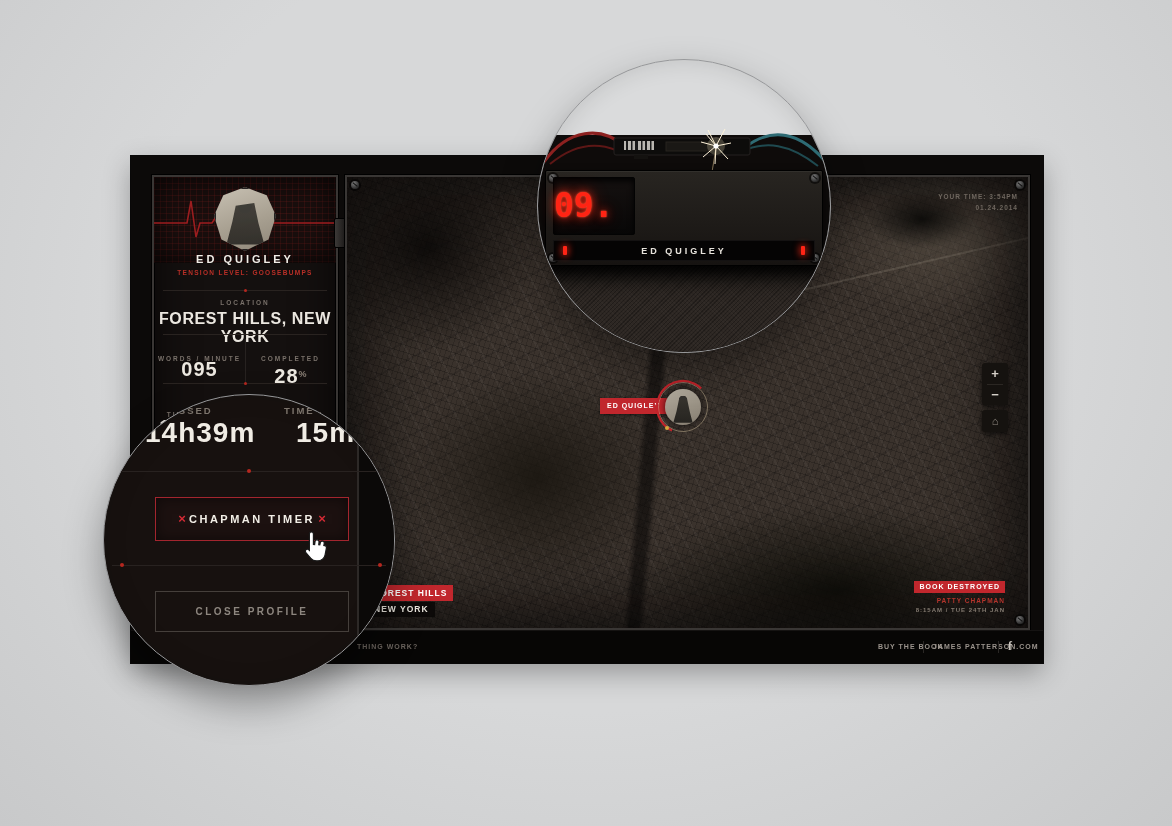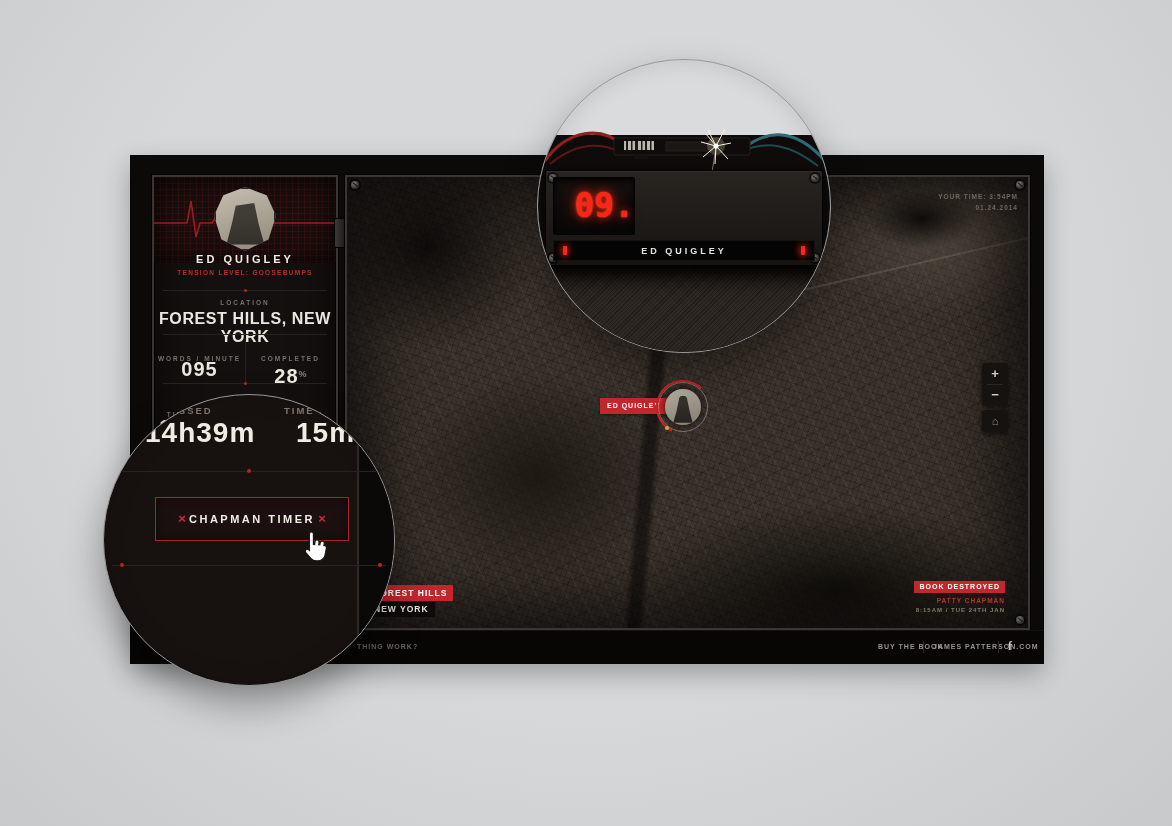--- a/index.html
+++ b/index.html
@@ -128,21 +128,21 @@
   .ct-map  { position:absolute; left:-3px; right:-3px; top:206px; bottom:-3px; background-color:#2d2723;
              box-shadow:inset 0 14px 18px rgba(0,0,0,.8); }
   .bombsvg { position:absolute; left:0; top:56px; width:292px; height:58px; }
   .tframe { position:absolute; left:7px; top:110px; width:278px; height:96px;
             background:linear-gradient(#282521,#161311); border:1px solid #000; border-radius:2px;
             box-shadow:0 4px 10px rgba(0,0,0,.75), inset 0 1px 0 rgba(255,255,255,.05); }
   .tscreen { position:absolute; top:6px; width:82px; height:58px; border-radius:2px;
              background:linear-gradient(#151110,#080707); border:1px solid #030303;
              box-shadow:inset 0 3px 6px rgba(0,0,0,.95);
              font-family:"DejaVu Sans Mono", monospace; font-weight:bold; font-size:33px;
-             line-height:56px; text-align:right; color:#ff2414;
+             line-height:56px; text-align:left; color:#ff2414;
              text-shadow:0 0 2px #ff5a3c, 0 0 8px rgba(255,40,18,.85), 0 0 18px rgba(255,40,18,.45); }
   .ts1{left:7px} .ts2{left:98px} .ts3{left:189px}
   .tlabelbar { position:absolute; left:7px; right:7px; top:69px; height:21px; background:#050404;
                border:1px solid #141212; text-align:center; line-height:20px; color:#e6e2db;
                font-size:9px; font-weight:bold; letter-spacing:3px; }
   .tlight { position:absolute; top:5px; width:4px; height:9px; border-radius:1px; background:#ff2415;
             box-shadow:0 0 7px 1px rgba(255,40,20,.85); }
 
   
   .cb-rband { position:absolute; left:253px; top:-3px; bottom:-3px; width:45px; background:#0b0908;
@@ -327,17 +327,20 @@
   <div class="sabotage-btn">
     <span class="sab-x" style="left:16px">×</span>
     <span>CHAPMAN TIMER</span>
     <span class="sab-x" style="right:16px">×</span>
   </div>
 
   <div class="cb-div" style="left:8px;right:8px;top:170px"></div>
   <span class="cb-reddot" style="left:16px;top:168px"></span>
   <span class="cb-reddot" style="left:274px;top:168px"></span>
 
+  <div class="close-btn">
+    <span>CLOSE PROFILE</span>
+  </div>
 
   <svg class="cursor" viewBox="0 0 20 26">
     <path d="M6 1.5c.9 0 1.6.7 1.6 1.6v8.2l.9.1.3-2.3c.1-.9.9-1.5 1.8-1.4.9.1 1.5.9 1.4 1.8l-.2 2 .8.1.4-1.6c.2-.9 1-1.4 1.9-1.2.9.2 1.4 1 1.2 1.9l-.3 1.5.7.1c.9.2 1.5 1 1.3 1.9l-1 5.3c-.5 2.8-3 4.8-5.8 4.8H9.9c-1.7 0-3.3-.7-4.4-2l-3.9-4.5c-.6-.7-.5-1.7.1-2.3.7-.6 1.7-.6 2.3.1l.4.4V3.1C4.4 2.2 5.1 1.5 6 1.5z" fill="#ffffff" stroke="#1a1a1a" stroke-width="1"></path>
   </svg>
 </div>
 
 </body></html>

